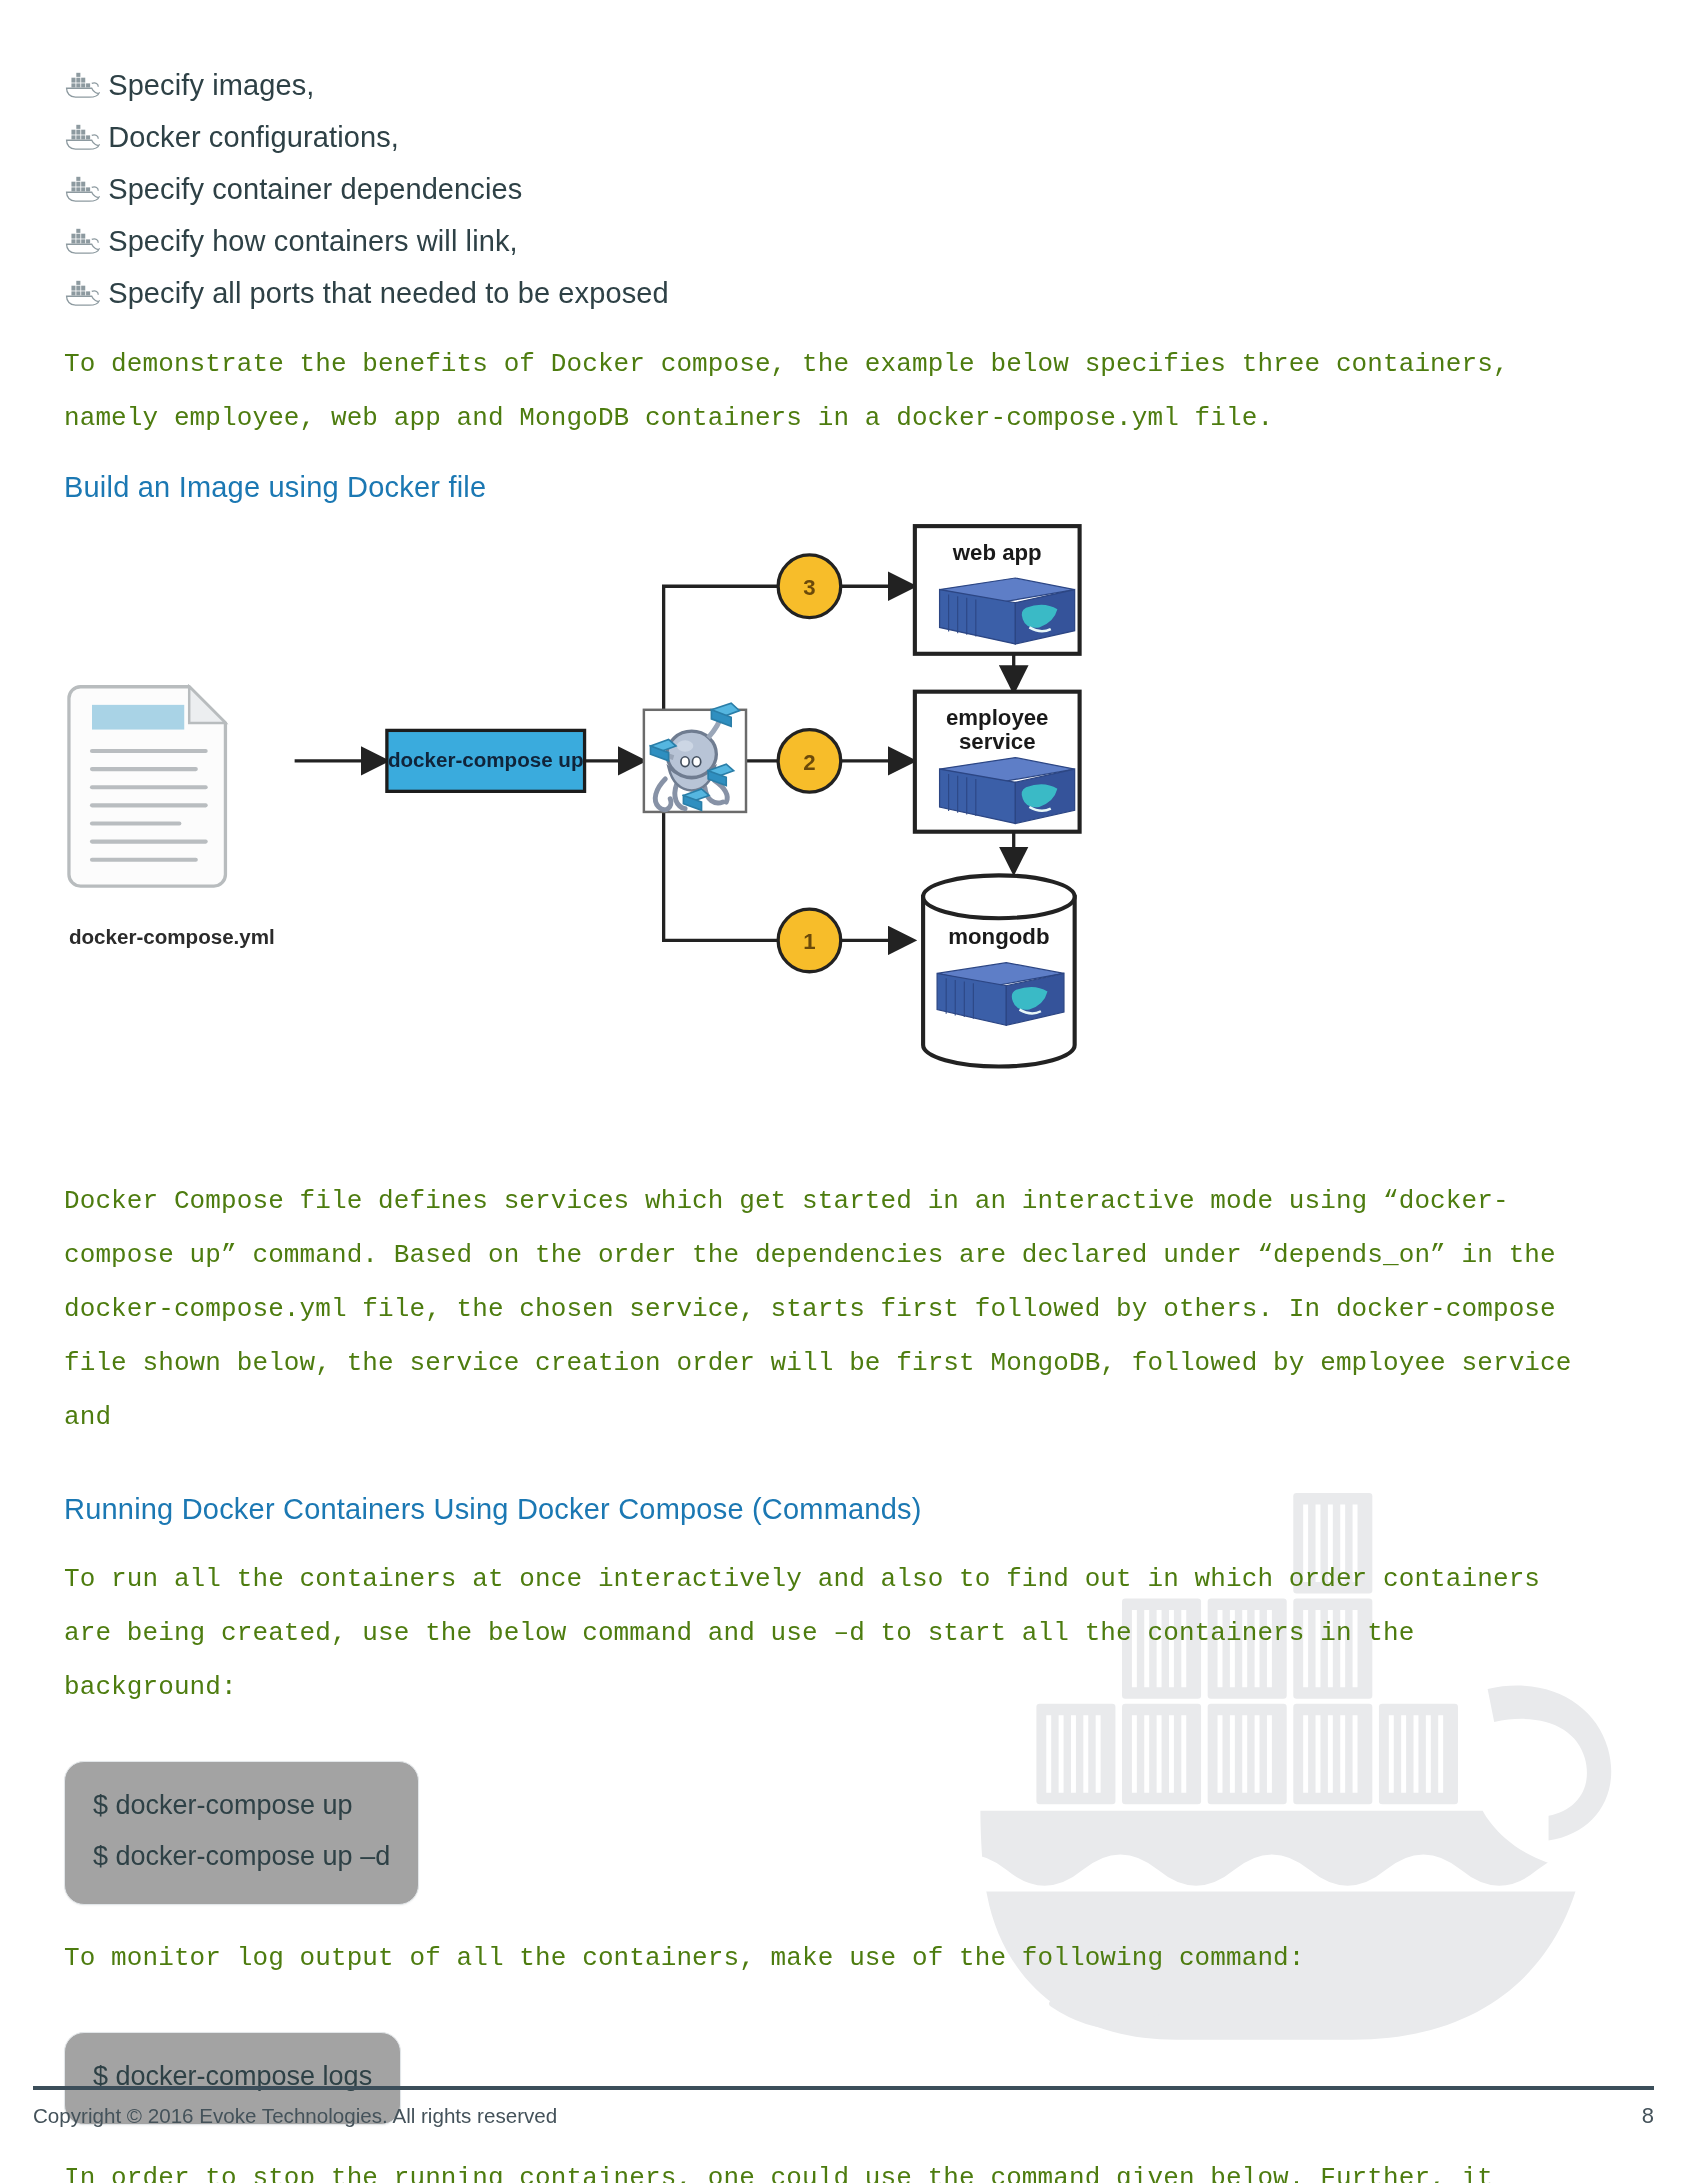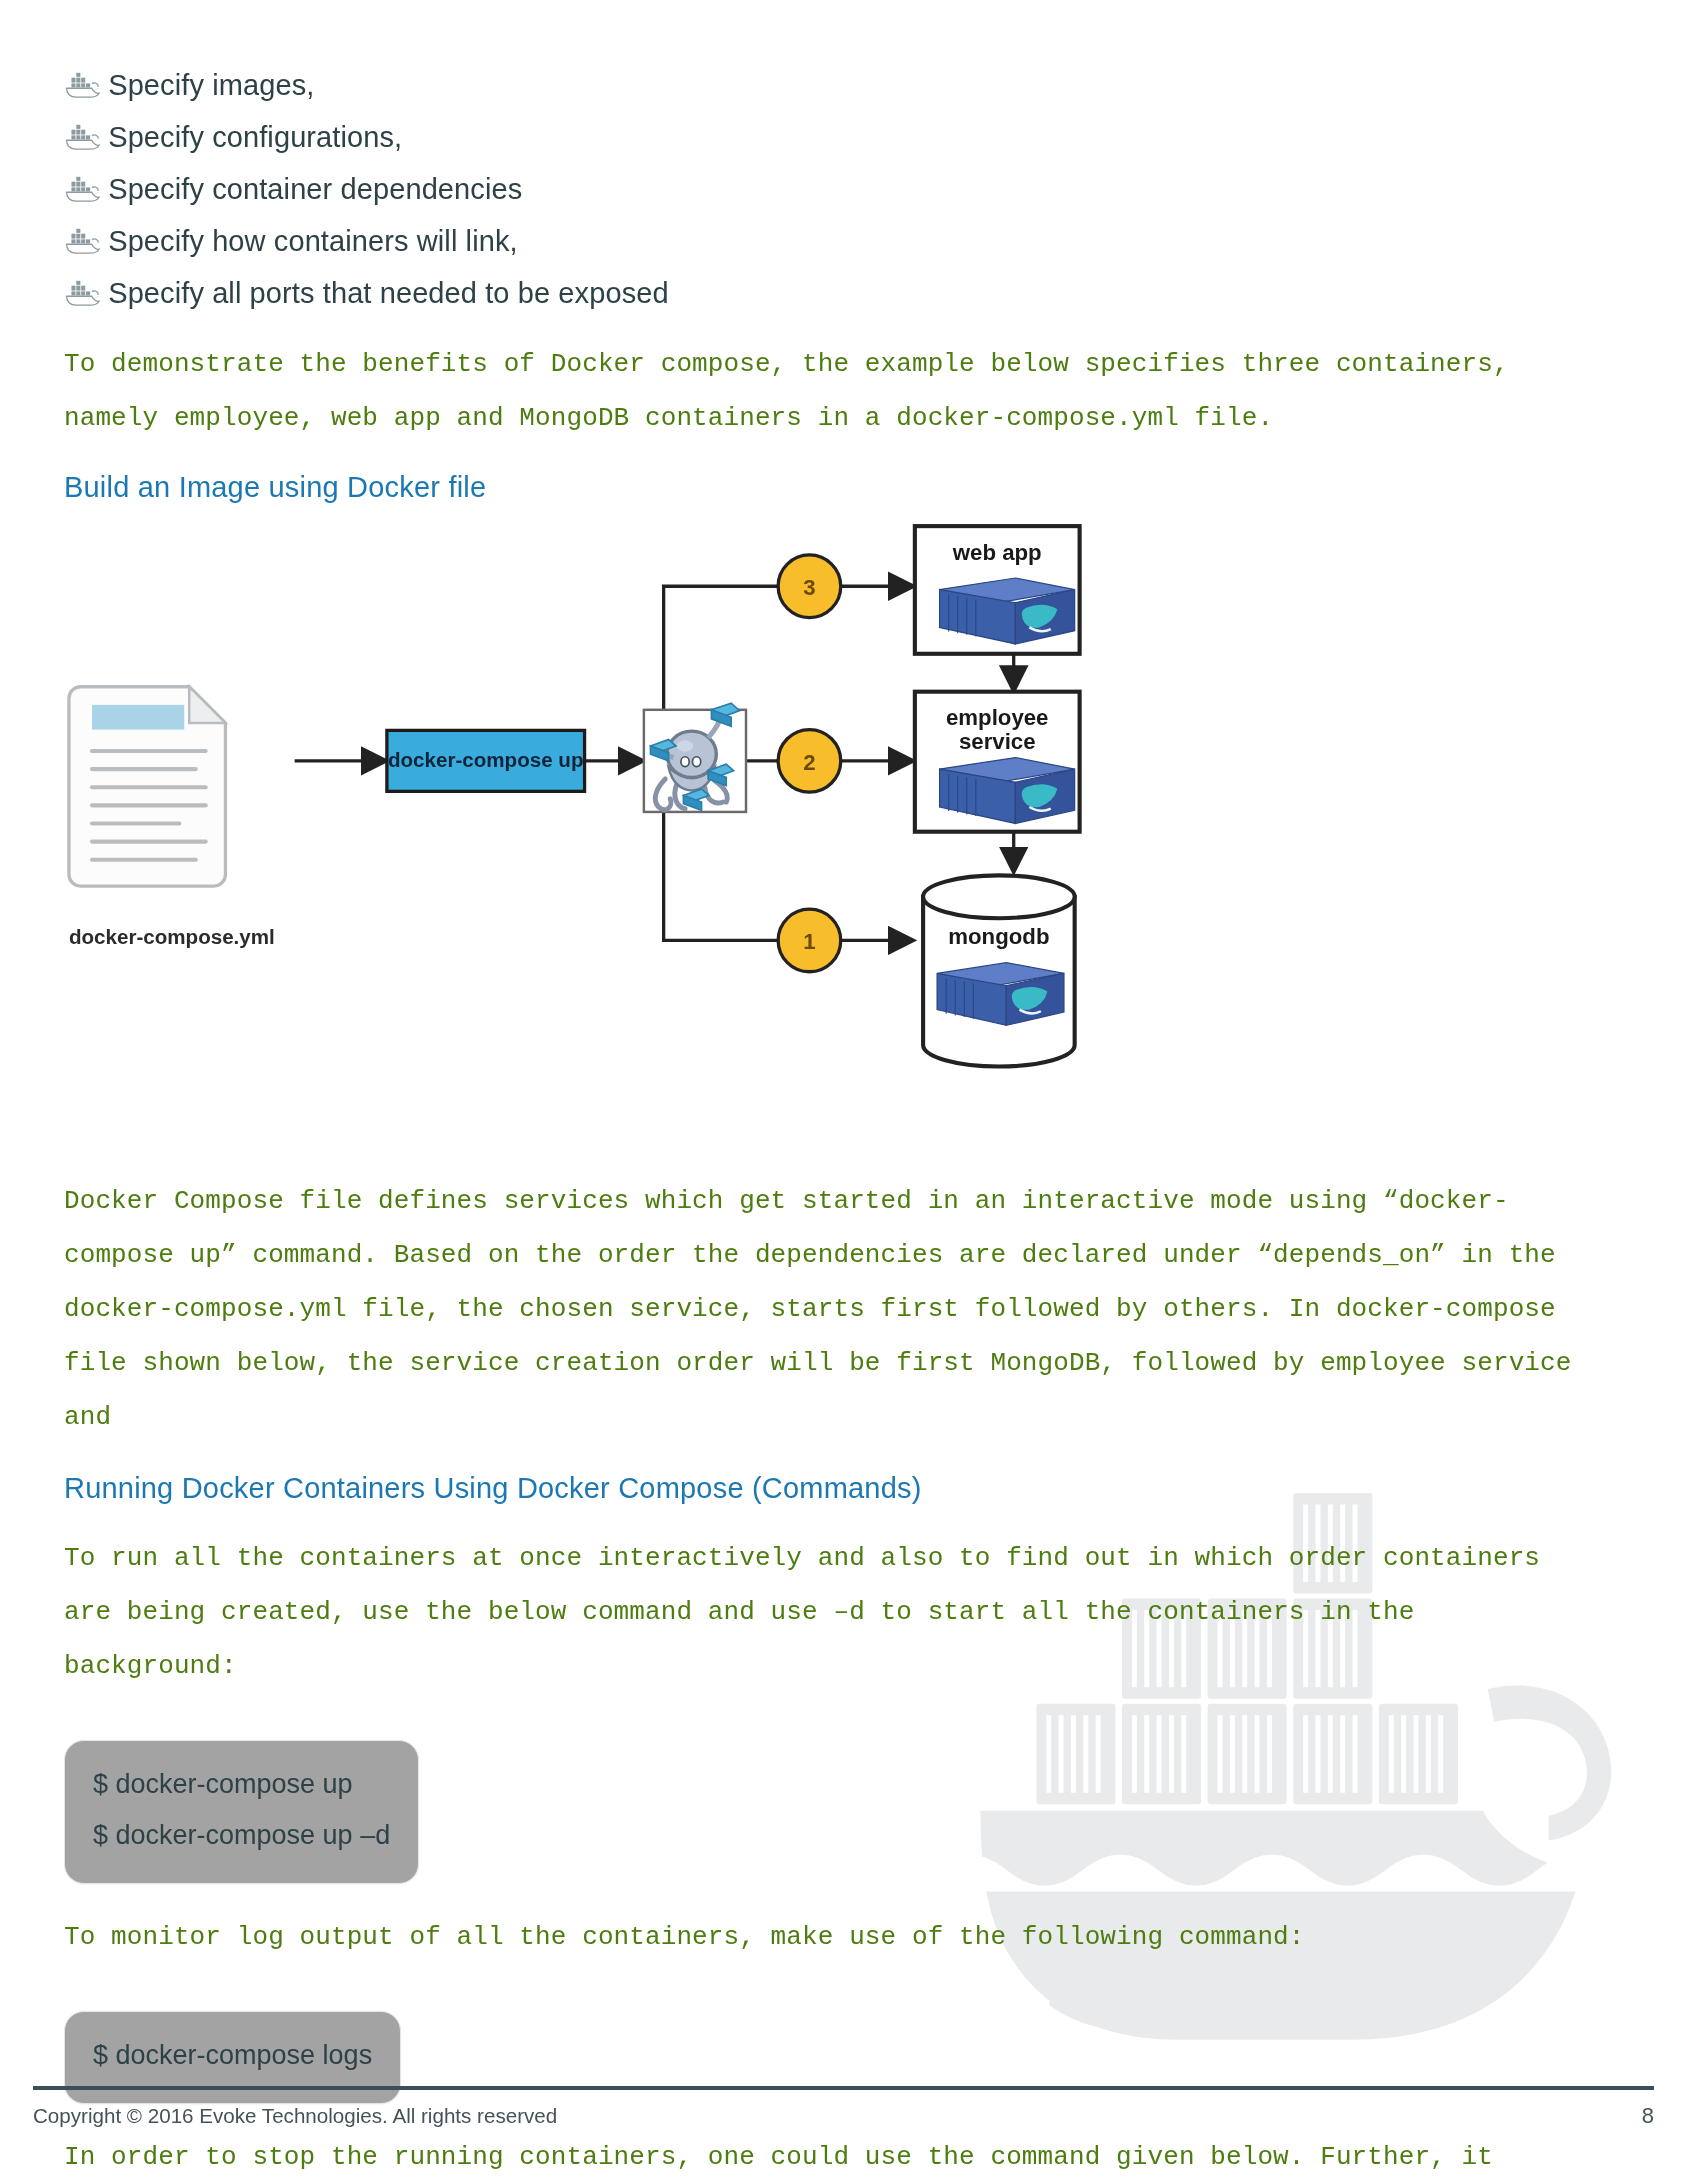--- a/index.html
+++ b/index.html
@@ -80,21 +80,21 @@
   .p-intro { margin-top: 18px; }
 
   
   .heading {
     color: #1b78b3;
     font-size: 29px;
     letter-spacing: 0.2px;
     font-weight: 400;
   }
   .h-build { }
-  .h-running { margin-top: 28px; margin-bottom: 0; }
+  .h-running { margin-top: 49px; margin-bottom: 0; }
 
   
   .code-box {
     background: #a3a3a3;
     border: 0.8px solid #e2e6e9;
     border-radius: 20px;
     padding: 18px 28px 21.4px 28px;
     display: inline-block;
     margin-top: 21.4px;
     box-shadow: 0 0.8px 1.6px rgba(0,0,0,0.04);
@@ -210,21 +210,21 @@
             <rect x="21" y="7" width="5" height="6"></rect>
               <rect x="15" y="1" width="5" height="5"></rect>
             <rect x="9" y="14" width="5" height="5"></rect>
               <rect x="15" y="14" width="5" height="5"></rect>
             <rect x="21" y="14" width="5" height="5"></rect>
               <rect x="27" y="14" width="5" height="5"></rect>
           </g>
           <path d="M3 20 h31 c2 5 7 7 9 6 -2 5 -8 5 -12 5 H14 C7 31 3 26 3 20 Z" fill="none" stroke="#8d9aa0" stroke-width="1.6"></path>
           <path d="M34 14 c5 -2 8 1 8 4" fill="none" stroke="#8d9aa0" stroke-width="1.6"></path>
         </svg>
-        <span>Specify configurations,</span>
+        <span>Docker configurations,</span>
       </li>
       <li class="bullet-item">
         <svg class="bullet-icon" viewBox="0 0 44 32">
           <g fill="#8d9aa0">
             <rect x="9" y="7" width="5" height="6"></rect>
               <rect x="15" y="7" width="5" height="6"></rect>
             <rect x="21" y="7" width="5" height="6"></rect>
               <rect x="15" y="1" width="5" height="5"></rect>
             <rect x="9" y="14" width="5" height="5"></rect>
               <rect x="15" y="14" width="5" height="5"></rect>

